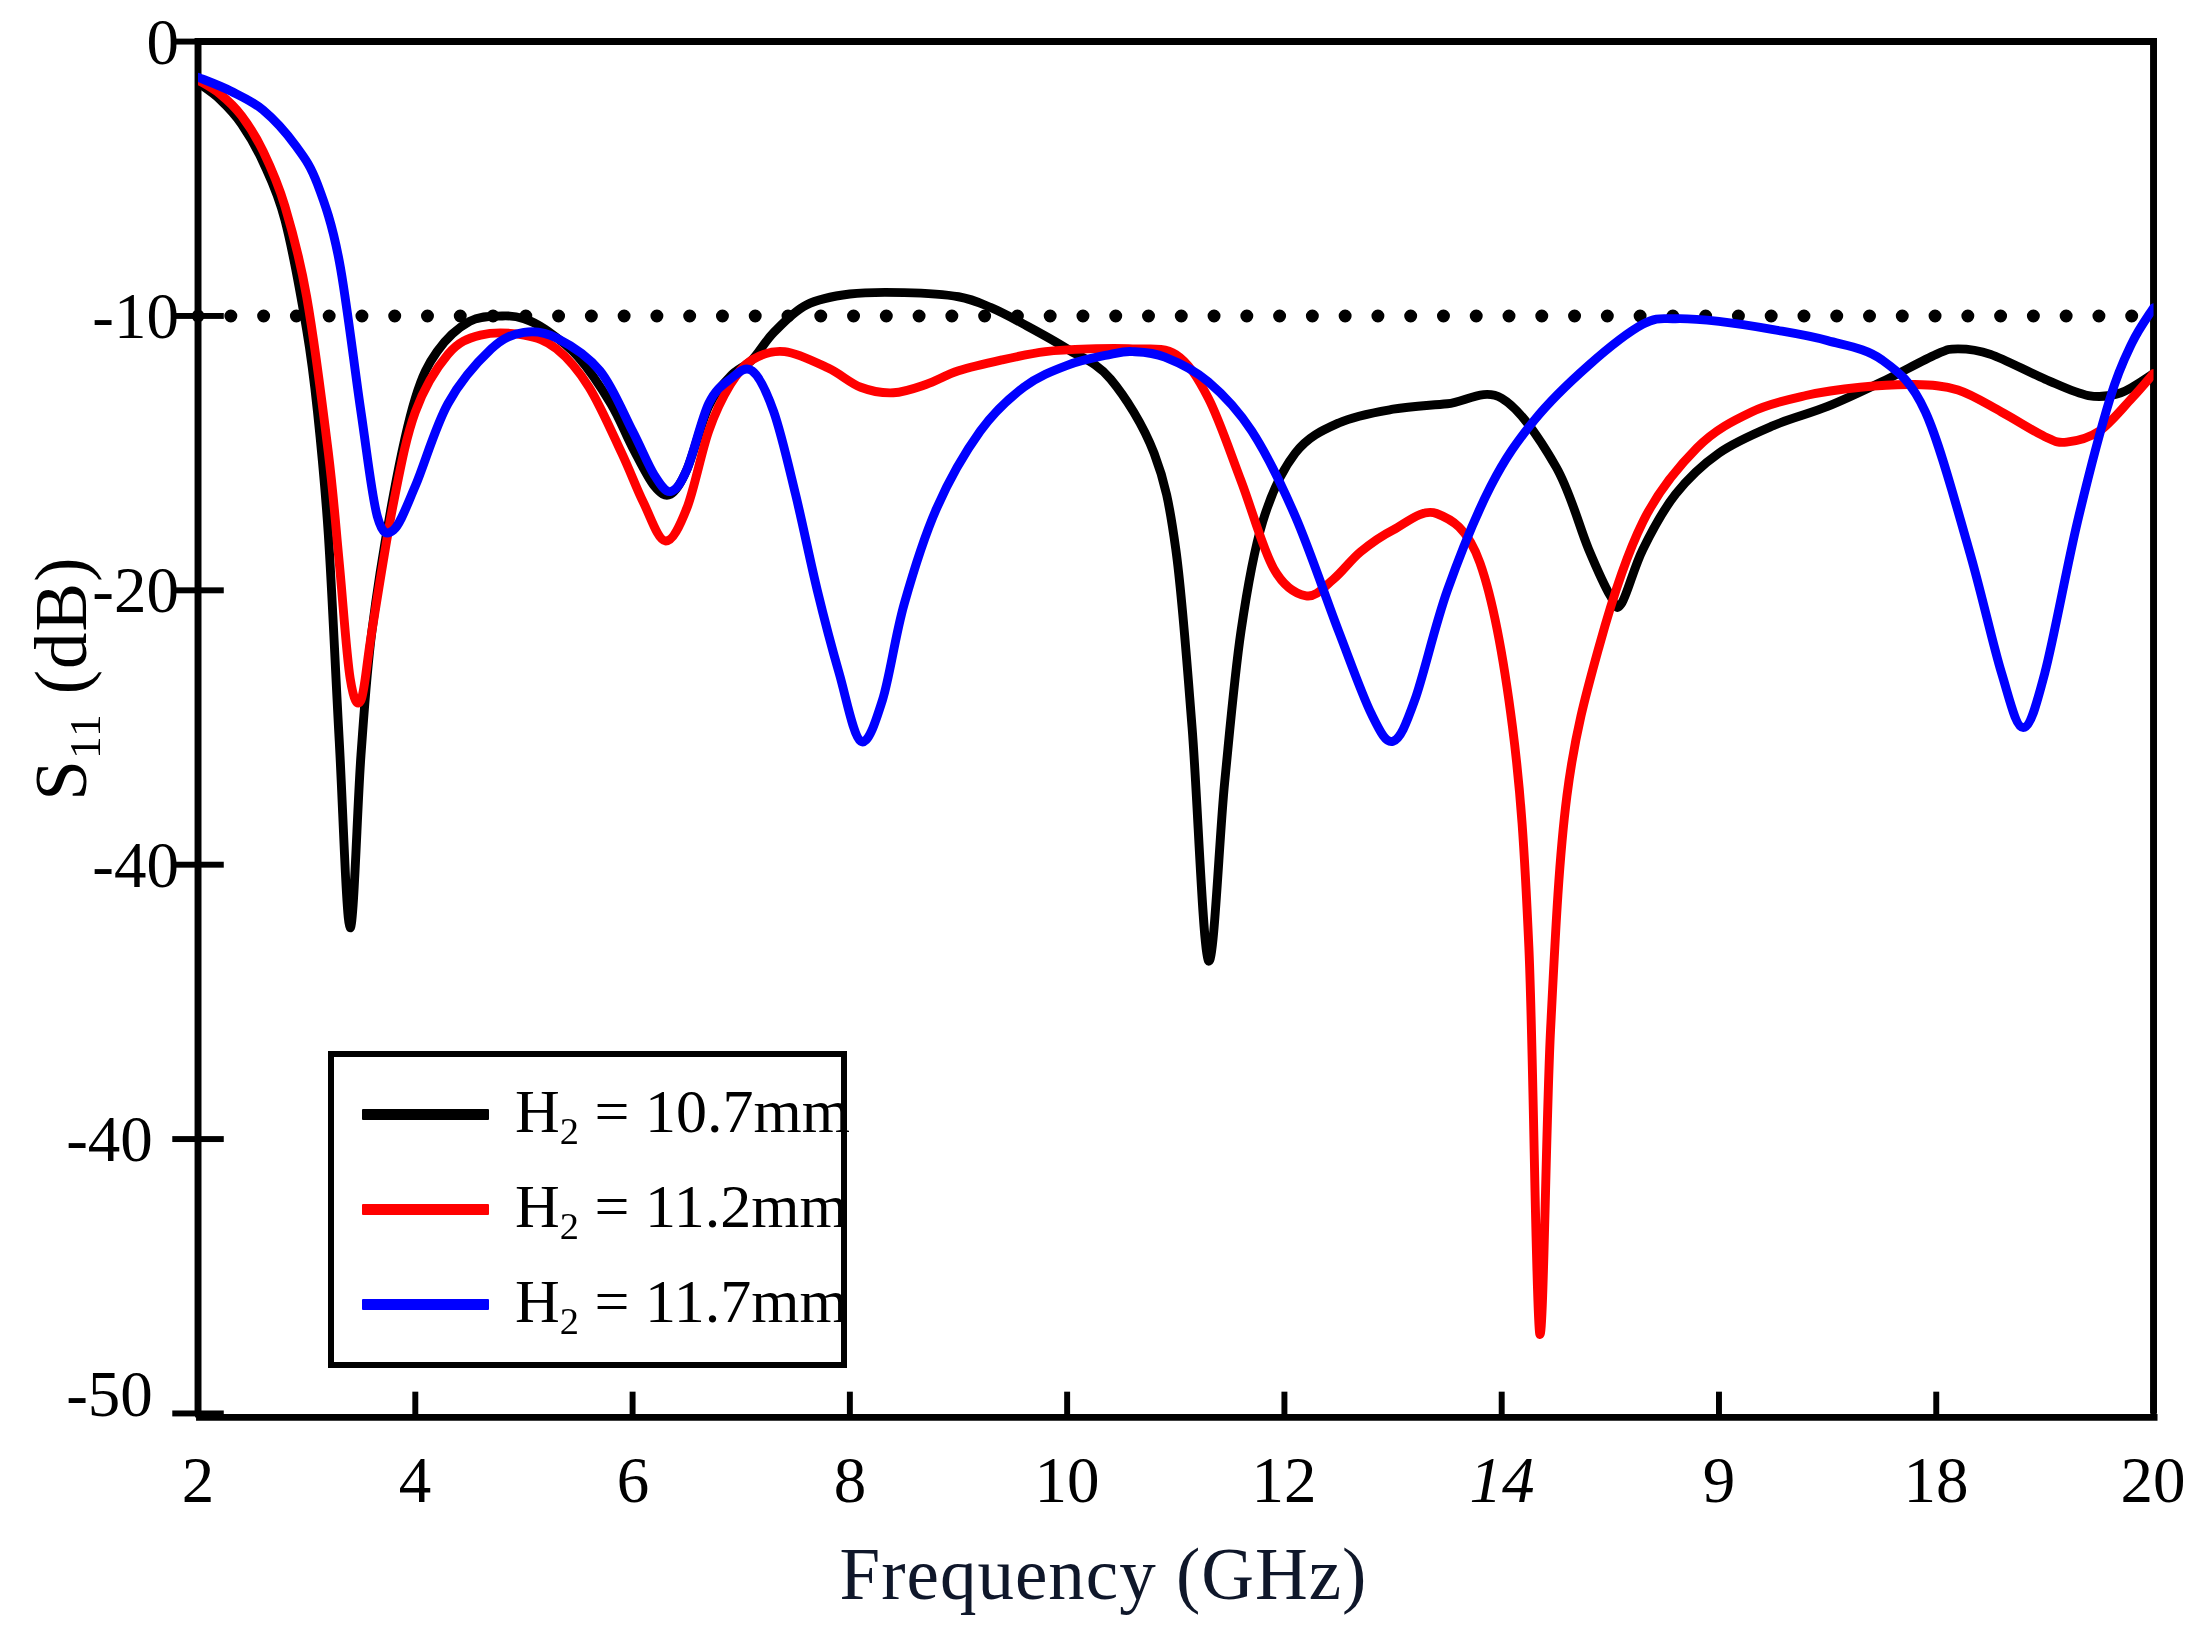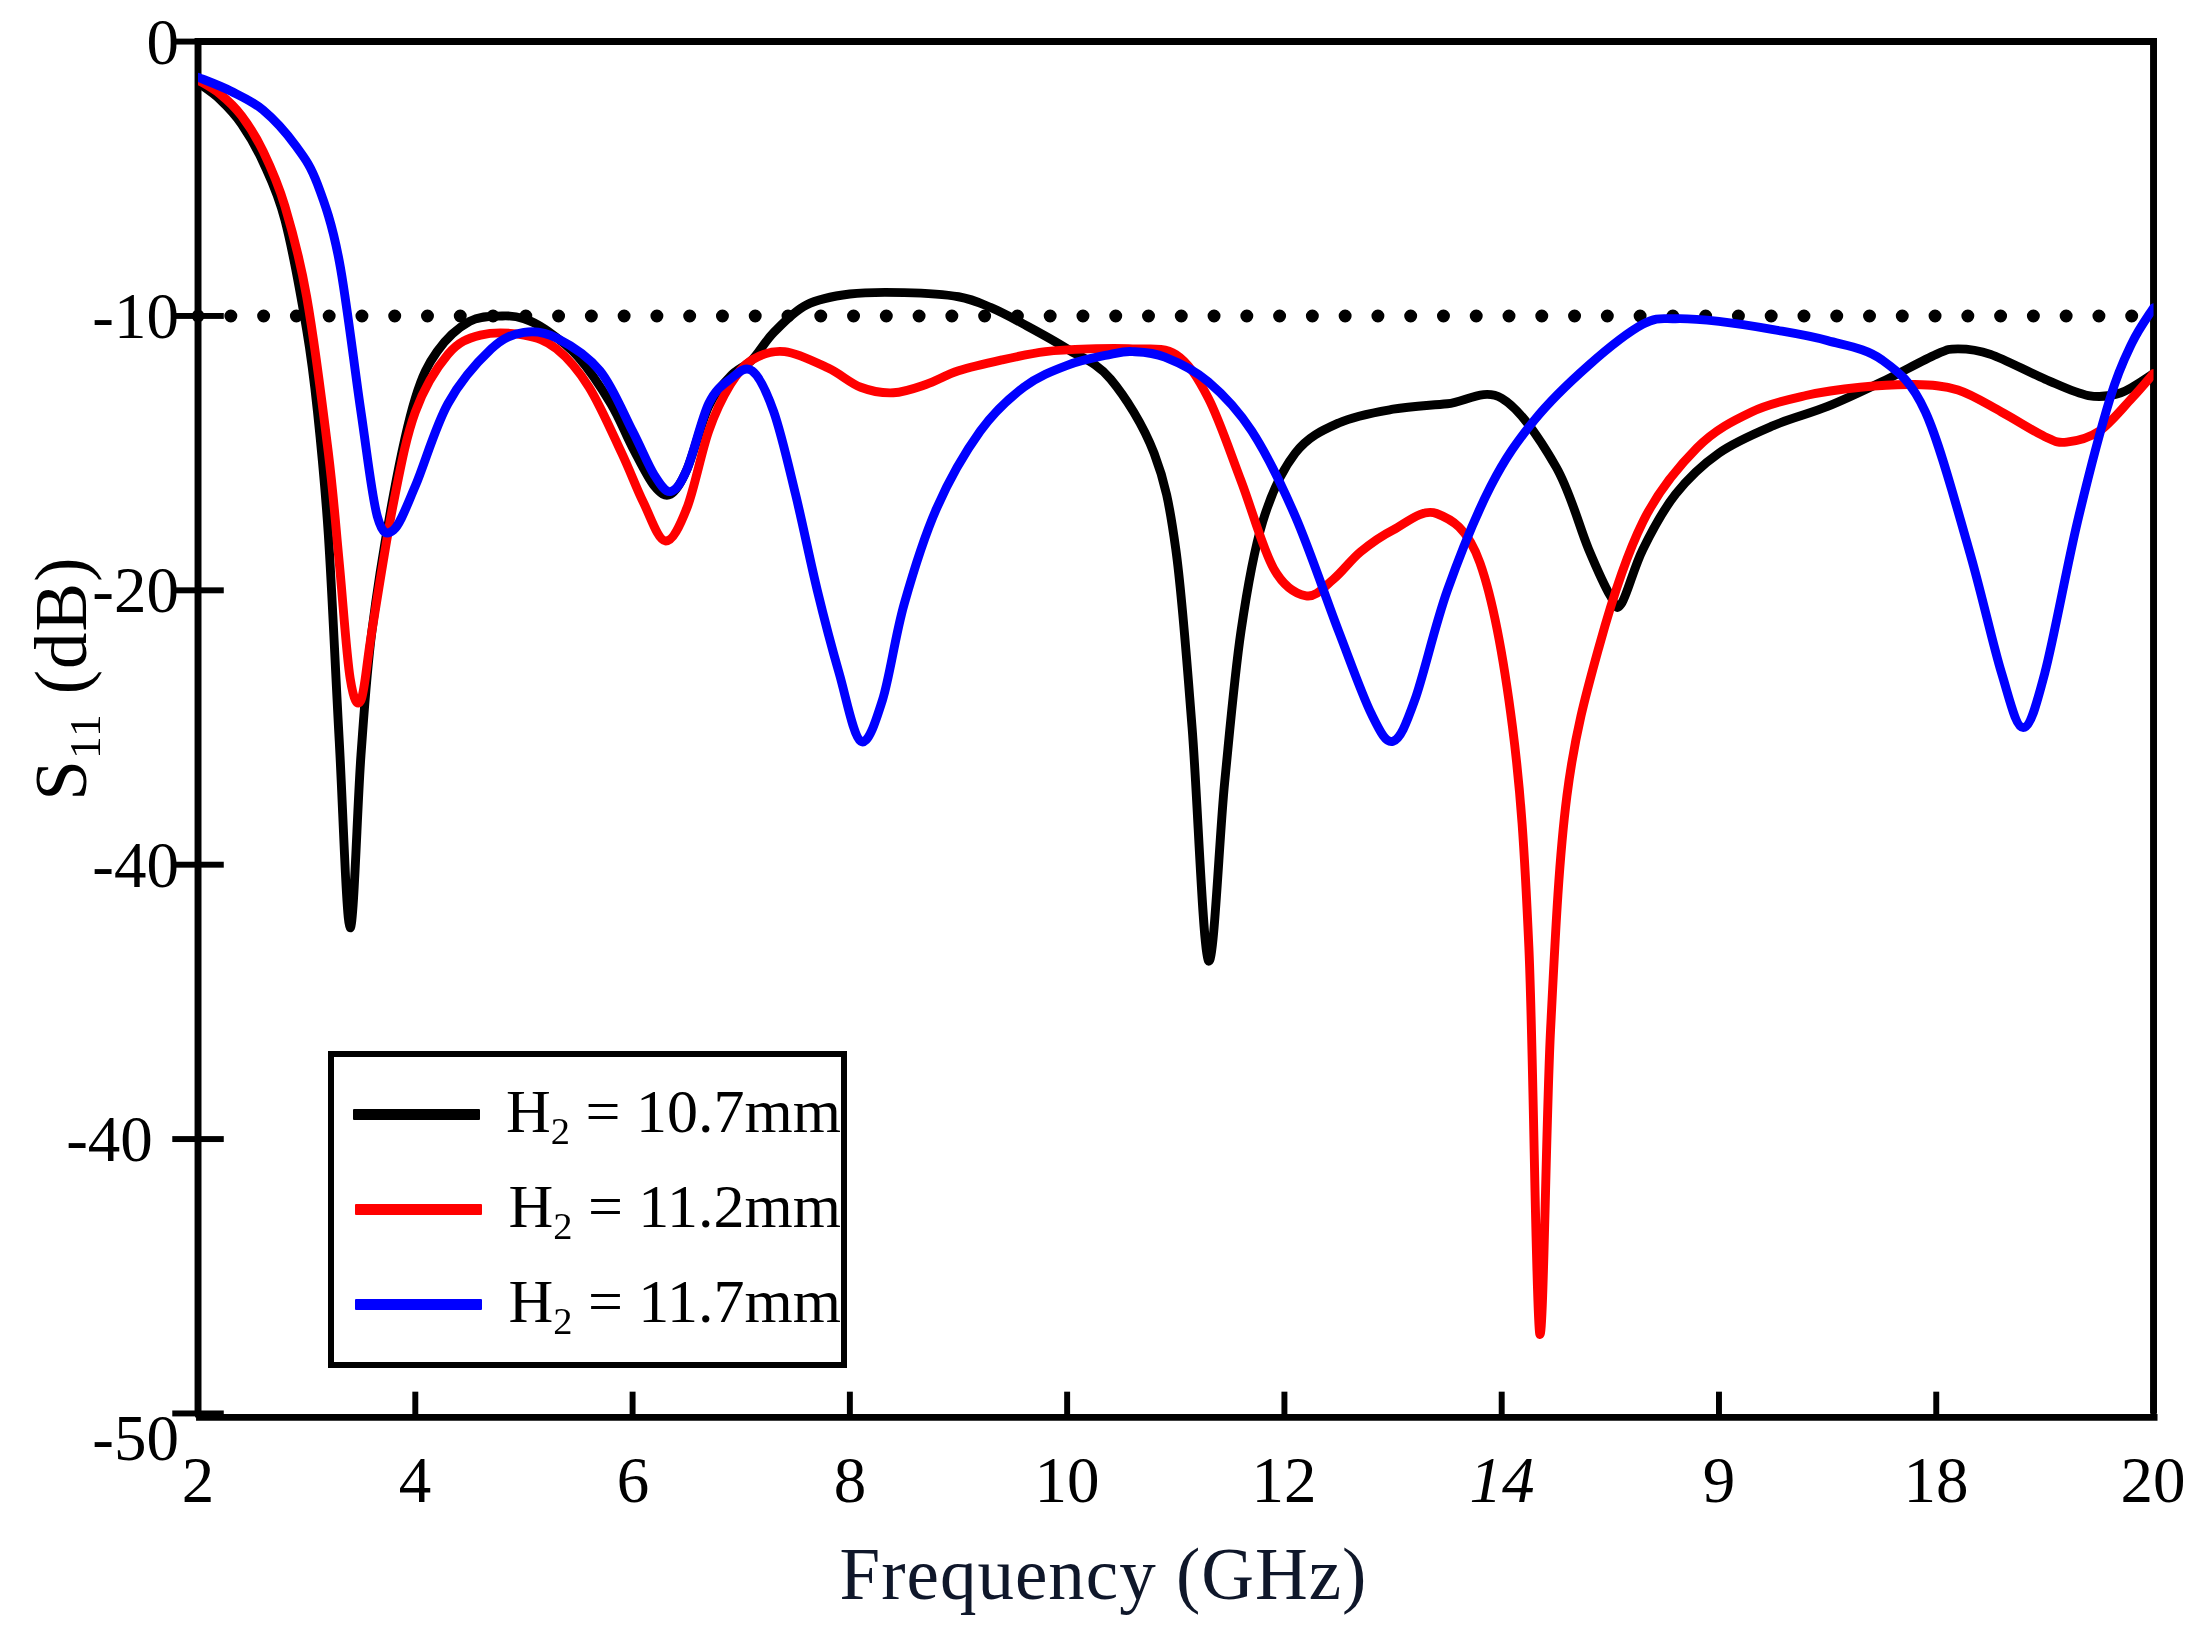--- a/index.html
+++ b/index.html
@@ -17,21 +17,21 @@
     font-size:73px;color:#0f172a;letter-spacing:1px;
   }
   .sub{font-size:0.62em;vertical-align:-0.32em;}
   .tick-x{position:absolute;font-size:65px;color:#000;text-align:center;transform:translateX(-50%);}
   .tick-y{position:absolute;font-size:65px;color:#000;text-align:right;transform:translateY(-50%);}
   .legend-box{
     position:absolute;left:328px;top:1051px;width:519px;height:317px;
     border:6px solid #000;background:#fff;box-sizing:border-box;
     display:flex;flex-direction:column;justify-content:center;
   }
-  .legend-row{display:flex;align-items:center;height:95px;padding-left:28px;justify-content:flex-end;}
+  .legend-row{display:flex;align-items:center;height:95px;padding-left:28px;}
   .legend-swatch{width:127px;height:11px;margin-right:26px;flex:0 0 auto;border-radius:1px;}
   .legend-text{font-size:62px;color:#000;white-space:nowrap;}
 </style>
 </head>
 <body>
 
 <div id="fig">
 
   <svg id="plot" viewBox="0 0 2229 1668" preserveAspectRatio="none">
     <g id="frame">
@@ -86,21 +86,21 @@
       <div class="tick-x" style="left: 1719px; top: 1443px;">9</div>
       <div class="tick-x" style="left: 1936px; top: 1443px;">18</div>
       <div class="tick-x" style="left: 2153px; top: 1443px;">20</div>
     </div>
   <div id="yticklabels">
       <div class="tick-y" style="left: 40px; width: 139px; top: 42px;">0</div>
       <div class="tick-y" style="left: 40px; width: 139px; top: 316px;">-10</div>
       <div class="tick-y" style="left: 40px; width: 139px; top: 590px;">-20</div>
       <div class="tick-y" style="left: 40px; width: 139px; top: 865px;">-40</div>
       <div class="tick-y" style="left: 40px; width: 139px; top: 1139px; text-align: center;">-40</div>
-      <div class="tick-y" style="left: 40px; width: 139px; top: 1438px;">-50</div>
+      <div class="tick-y" style="left: 40px; width: 139px; top: 1394px; text-align: center;">-50</div>
     </div>
 
   <div class="ylabel-wrap">
     <span><span>S</span><span class="sub">11</span><span> (dB)</span></span>
   </div>
 
   <div class="xlabel-wrap">
     <span>Frequency (GHz)</span>
   </div>
 

